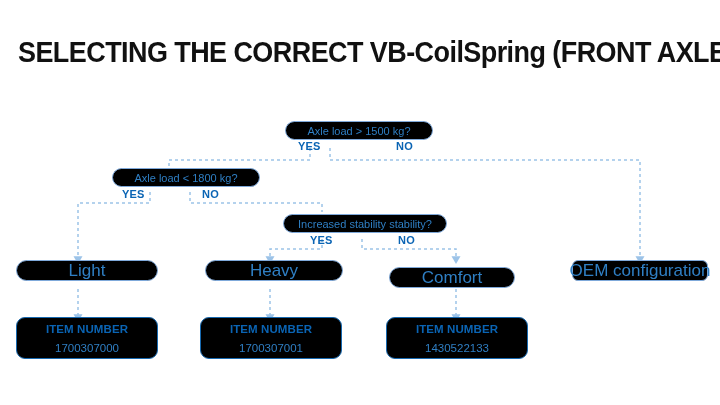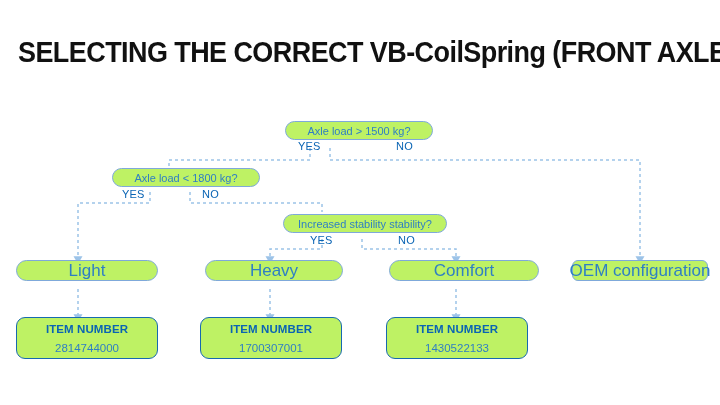--- a/index.html
+++ b/index.html
@@ -38,21 +38,21 @@
     width: 720px;
     height: 405px;
     pointer-events: none;
   }
   .node {
     position: absolute;
     box-sizing: border-box;
     display: flex;
     align-items: center;
     justify-content: center;
-    background: #bef264;
+    background: #000000;
     border: 1px solid #7fa9da;
     border-radius: 999px;
     color: #2f7fc4;
     font-size: 11px;
     white-space: nowrap;
   }
   .node-decision {
     height: 19px;
     font-size: 11px;
     color: #2f7fc4;
@@ -75,21 +75,21 @@
     font-size: 11.5px;
     color: #0a64b4;
     letter-spacing: 0.1px;
   }
   .item-value {
     font-size: 11.5px;
     color: #2f7fc4;
   }
   .branch-label {
     position: absolute;
-    font-weight: normal;
+    font-weight: bold;
     font-size: 11px;
     color: #0a64b4;
     letter-spacing: 0.2px;
     white-space: nowrap;
   }
 </style>
 </head>
 <body>
 
 <div id="stage">
@@ -141,31 +141,31 @@
   <div class="branch-label" style="left:398px; top:234px;">NO</div>
 
   <div class="node node-result" style="left:16px; top:260px; width:142px;">
     <span>Light</span>
   </div>
 
   <div class="node node-result" style="left:205px; top:260px; width:138px;">
     <span>Heavy</span>
   </div>
 
-  <div class="node node-result" style="left:389px; top:260px; width:150px;">
+  <div class="node node-result" style="left:389px; top:267px; width:126px;">
     <span>Comfort</span>
   </div>
 
   <div class="node node-result" style="left:572px; top:260px; width:136px;border-radius:6px;">
     <span>OEM configuration</span>
   </div>
 
   <div class="node node-item" style="left:16px; top:317px; width:142px;">
     <span class="item-label">ITEM NUMBER</span>
-    <span class="item-value">2814744000</span>
+    <span class="item-value">1700307000</span>
   </div>
 
   <div class="node node-item" style="left:200px; top:317px; width:142px;">
     <span class="item-label">ITEM NUMBER</span>
     <span class="item-value">1700307001</span>
   </div>
 
   <div class="node node-item" style="left:386px; top:317px; width:142px;">
     <span class="item-label">ITEM NUMBER</span>
     <span class="item-value">1430522133</span>

